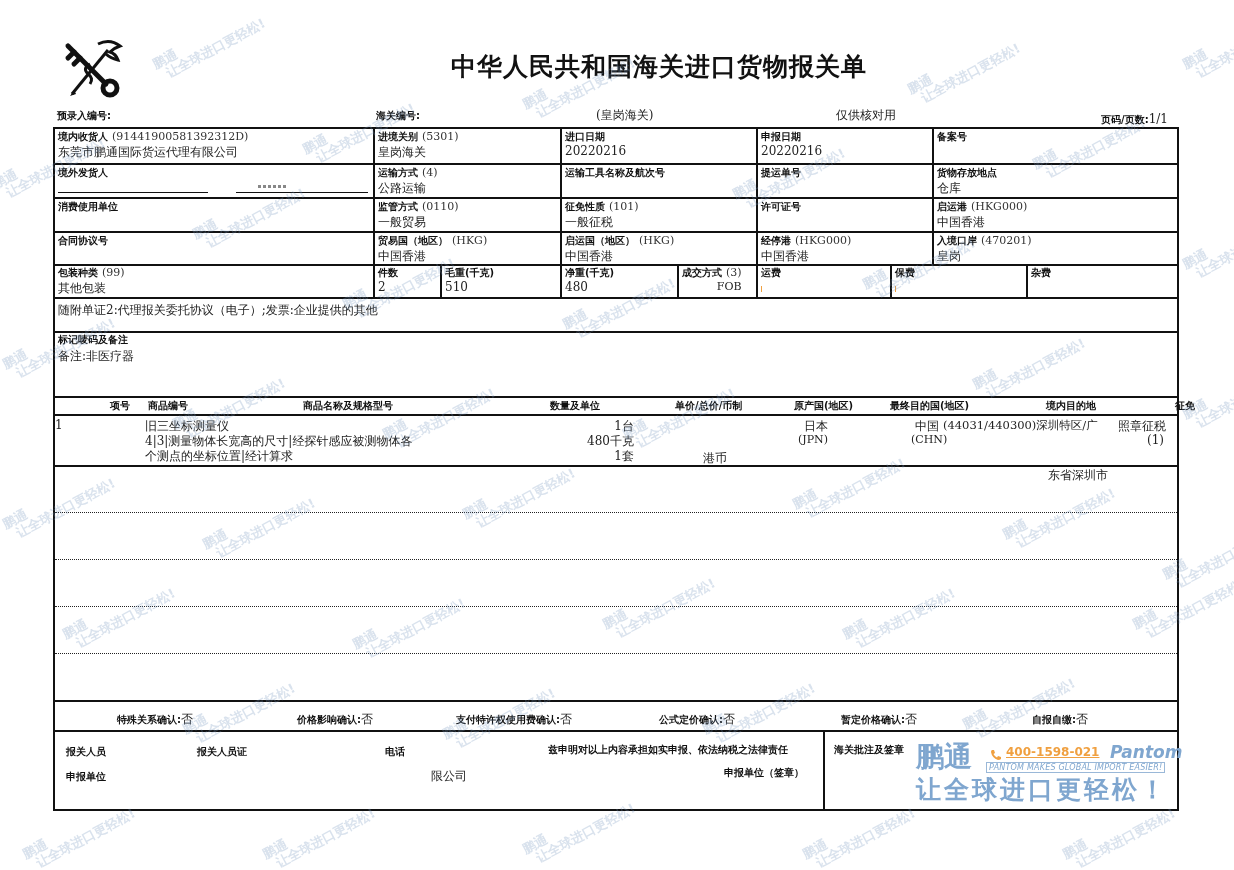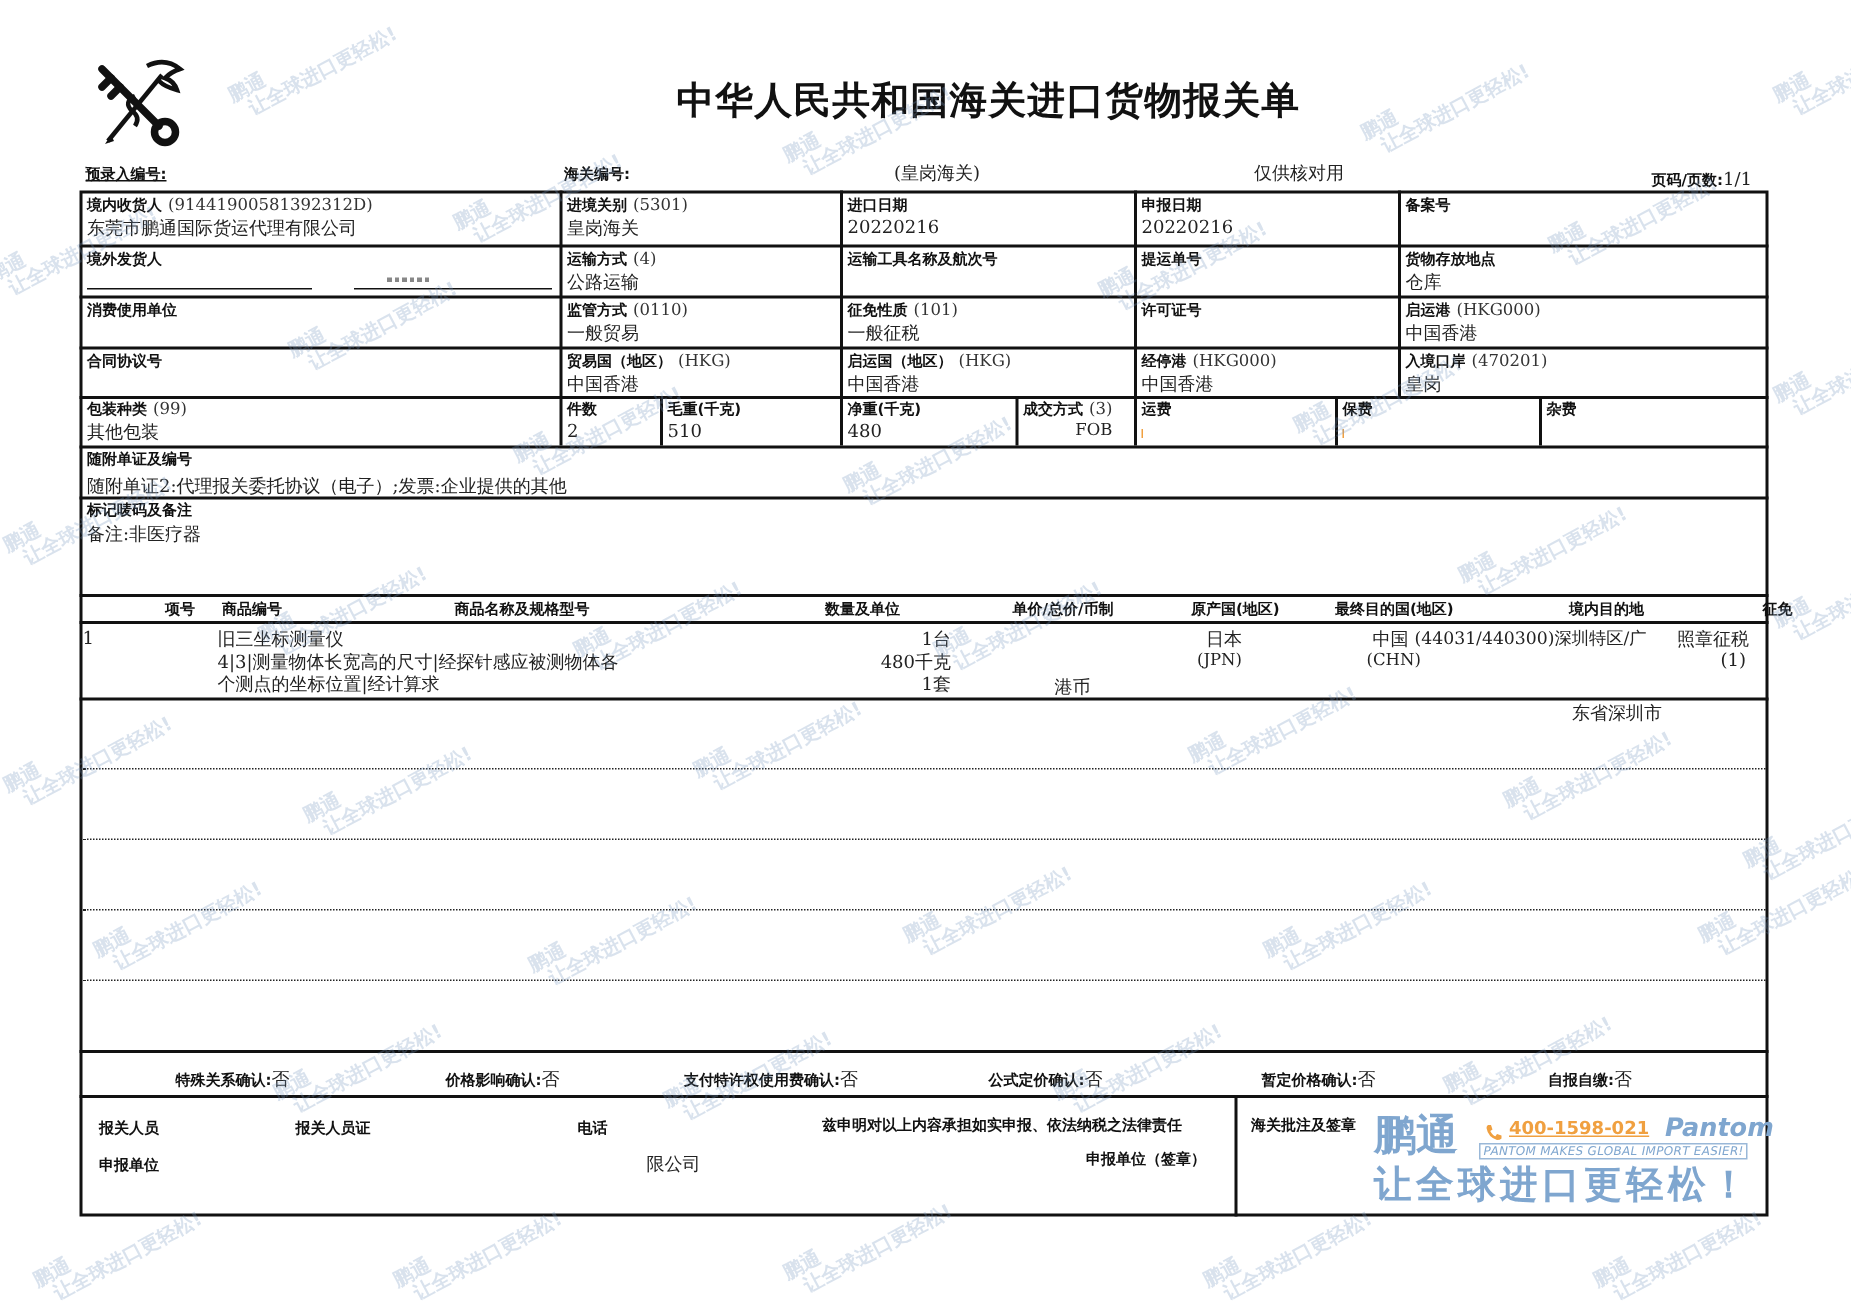--- a/index.html
+++ b/index.html
@@ -36,21 +36,21 @@
       <line x1="48" y1="12" x2="12" y2="56"></line>
       <path d="M38 6 Q50 0 60 8 Q54 10 50 14 Q56 16 58 22 Q50 20 46 16"></path>
       <path d="M30 26 Q22 30 28 36 Q34 40 30 46"></path>
     </g>
     <polygon points="10,58 14,52 16,56" fill="#111"></polygon>
   </svg>
 </div>
 
 <div class="abs title" style="left:405px; top:50px;margin-left:46px;">中华人民共和国海关进口货物报关单</div>
 
-<div class="abs lbl" style="left:57px; top:109px;text-decoration:underline;">预录入编号:</div>
+<div class="abs lbl" style="left:57px; top:109px;">预录入编号:</div>
 <div class="abs lbl" style="left:376px; top:109px;">海关编号:</div>
 <div class="abs val" style="left:596px; top:107px; font-size:12px;">(皇岗海关)</div>
 <div class="abs val" style="left:836px; top:107px;">仅供核对用</div>
 <div class="abs" style="left:1101px; top:108px; white-space:nowrap;">
   <span class="lbl">页码/页数:</span><span class="val" style="font-size:12px;">1/1</span>
 </div>
 
 <div class="outer"></div>
 
 <div class="hline" style="left:53px; top:163px; width:1126px;"></div>
@@ -189,21 +189,20 @@
 </div>
 <div class="abs" style="left:895px; top:266px;">
   <div class="lbl">保费</div>
   <div style="margin-top:6px; width:1px; height:6px; background:#f0a040;"></div>
 </div>
 <div class="abs" style="left:1031px; top:266px;">
   <div class="lbl">杂费</div>
 </div>
 
 <div class="abs" style="left:58px; top:299px;">
-  <div class="lbl">随附单证及编号</div>
   <div class="val" style="margin-top:3px;">随附单证2:代理报关委托协议（电子）;发票:企业提供的其他</div>
 </div>
 
 <div class="abs" style="left:58px; top:333px;">
   <div class="lbl">标记唛码及备注</div>
   <div class="val" style="margin-top:1px;">备注:非医疗器</div>
 </div>
 
 <div>
   <span class="goods-hdr" style="left:62px;">项号</span>

